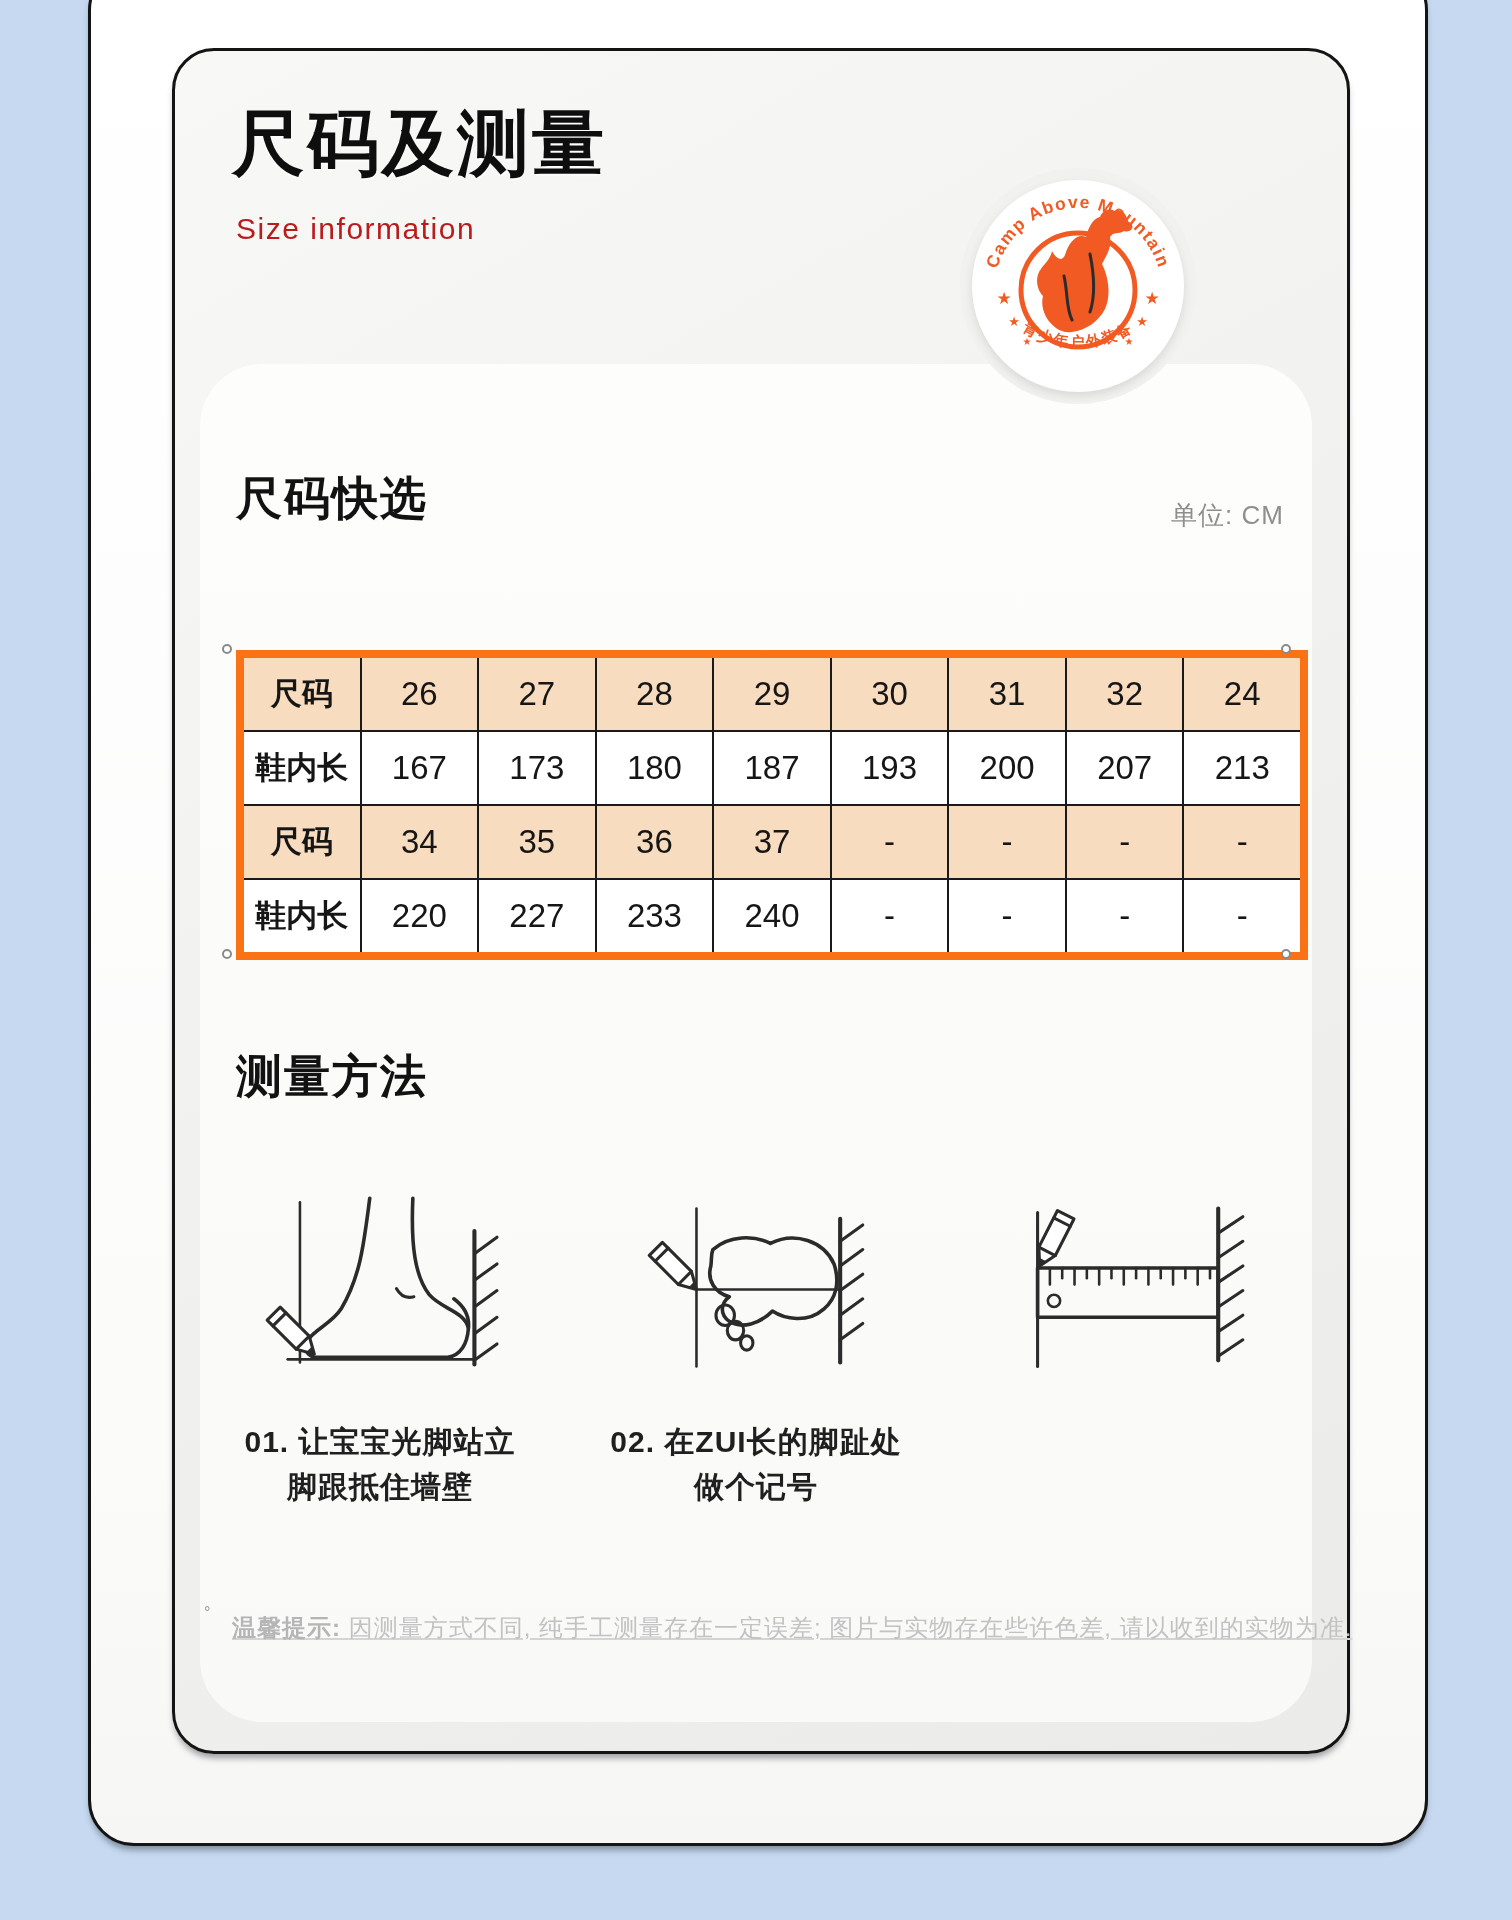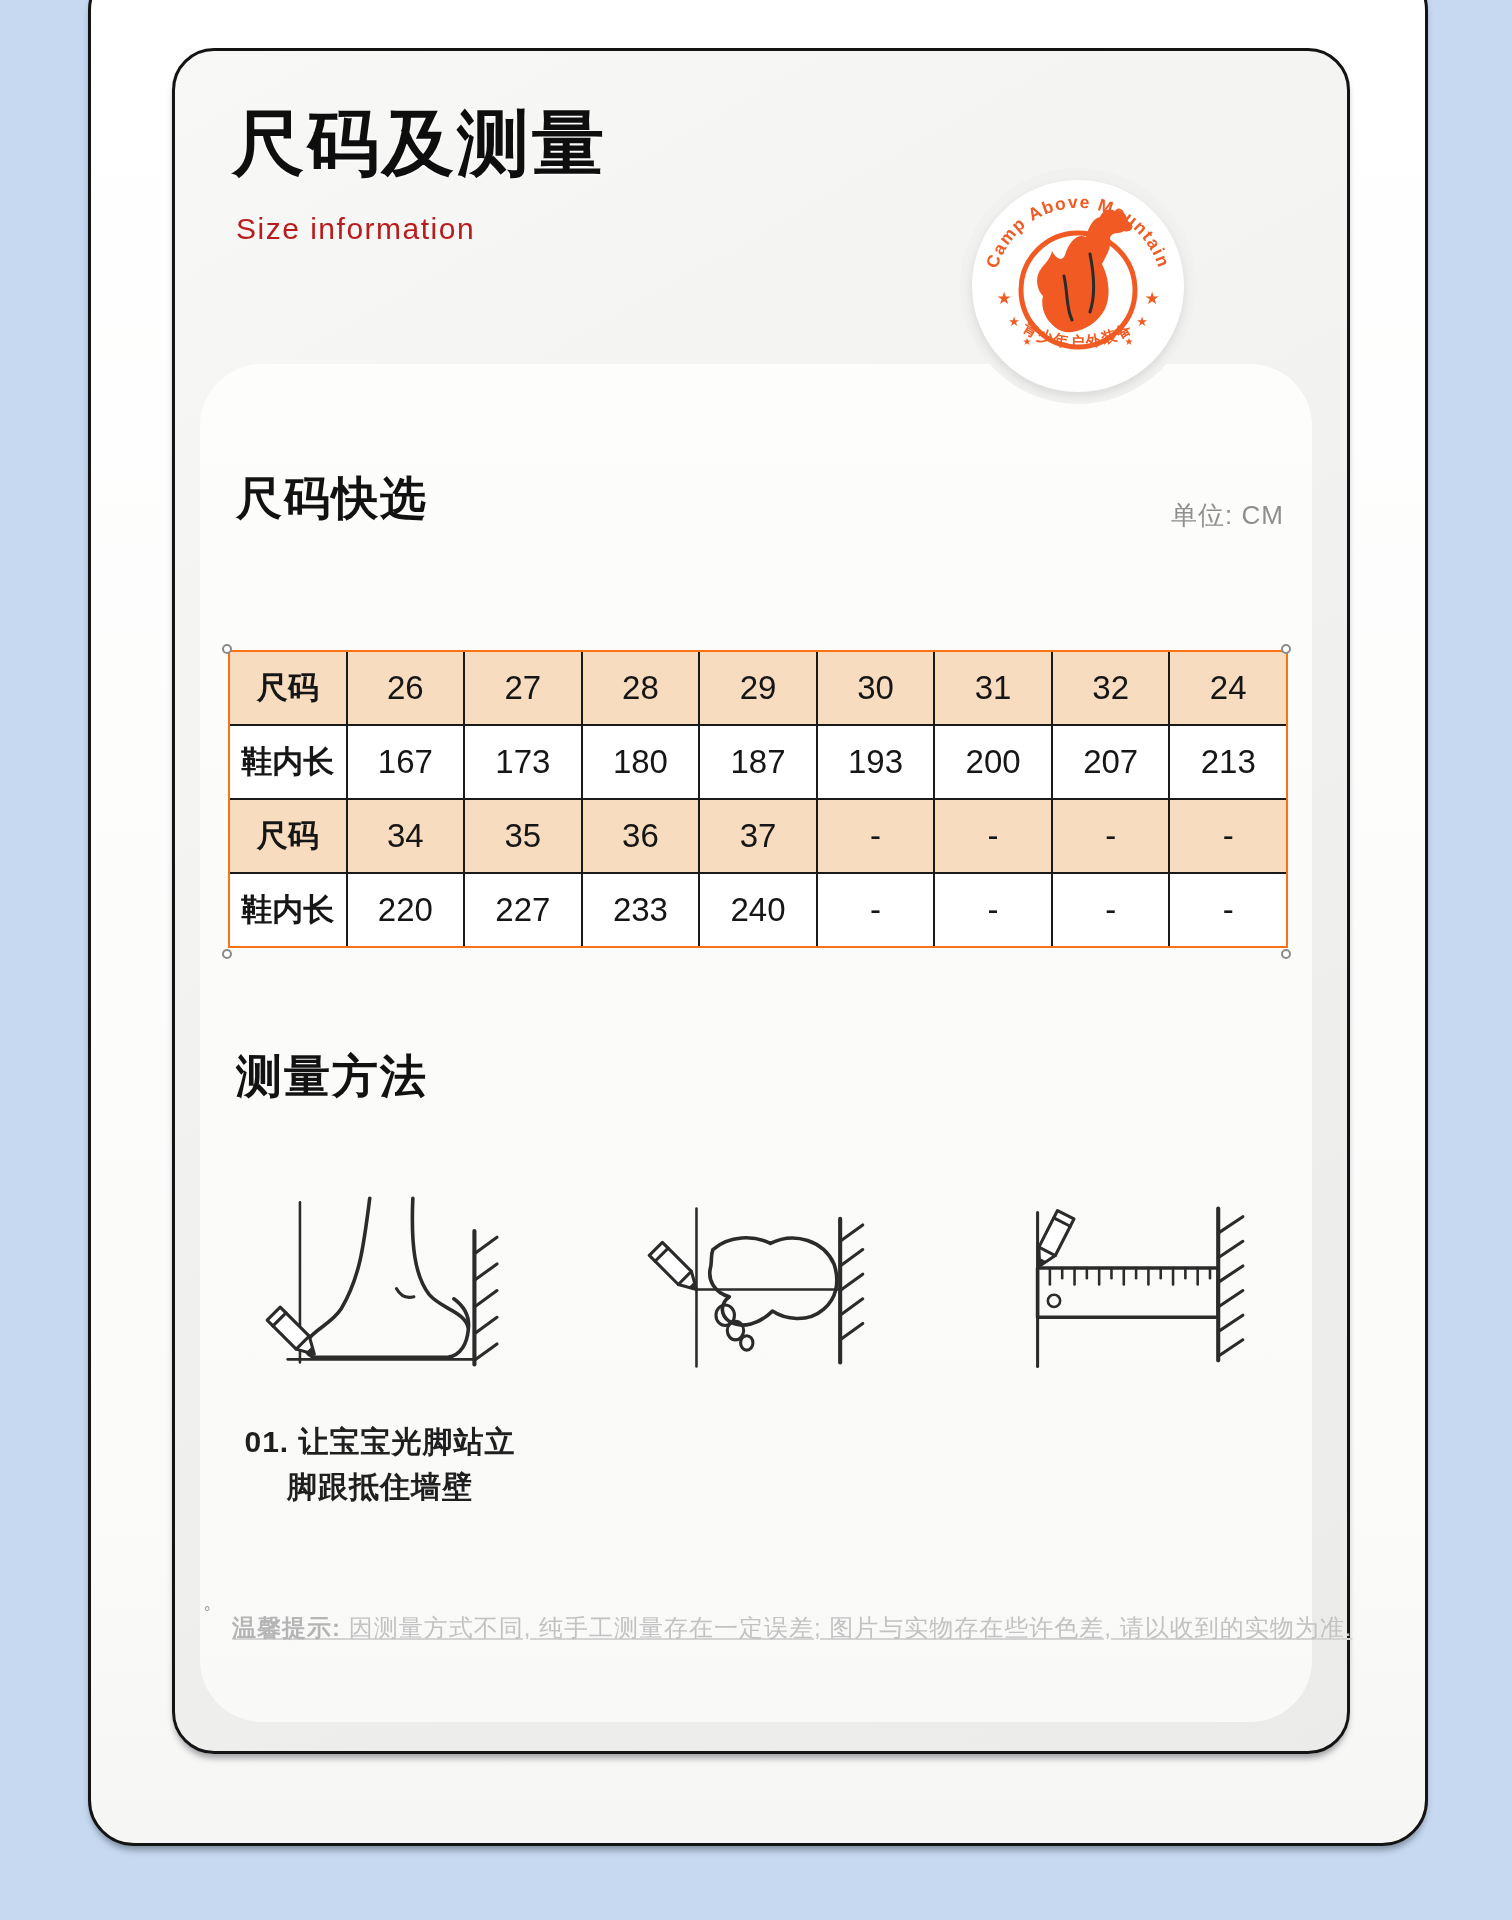--- a/index.html
+++ b/index.html
@@ -47,23 +47,23 @@
   }
   .sec-heading{
     font-size:46px;font-weight:800;color:#121212;letter-spacing:2px;
   }
   .quick-heading{left:236px;top:468px;text-align:right;}
   .measure-heading{left:236px;top:1046px;}
   .unit-label{right:228px;top:498px;font-size:26px;color:#8e8e8e;letter-spacing:1px;}
 
   
   .size-table{
-    left:228px;top:650px;width:1056px;
+    left:236px;top:650px;width:1056px;
     display:grid;grid-template-columns:repeat(9,1fr);grid-auto-rows:72px;
-    gap:2px;background:#1a1a1a;border:2px solid #f97316;
+    gap:2px;background:#1a1a1a;border:8px solid #f97316;
   }
   .size-table .cell{
     display:flex;align-items:center;justify-content:center;
     font-size:33px;color:#161616;background:#ffffff;font-weight:500;
   }
   .size-table .cell.peach{background:#F8DCBF;}
   .size-table .cell.lbl{font-weight:700;font-size:31px;}
   .handle{
     width:10px;height:10px;border-radius:50%;background:#fff;
     border:2px solid #8a8a8a;box-sizing:border-box;
@@ -230,20 +230,25 @@
       <ellipse class="line-art" stroke-width="3" fill="#fdfdfd" cx="110" cy="137" rx="8" ry="9"></ellipse>
       <ellipse class="line-art" stroke-width="3" fill="#fdfdfd" cx="121" cy="149" rx="6" ry="7"></ellipse>
       <line class="line-art" stroke-width="2.5" x1="72" y1="97" x2="212" y2="97"></line>
       <g transform="translate(72,97) rotate(-135)" class="line-art" stroke-width="3">
         <path d="M0,0 L16,-9 L56,-9 L56,9 L16,9 Z" fill="#ffffff"></path>
         <path d="M0,0 L7,-4 L7,4 Z" fill="#2b2b2b" stroke="none"></path>
         <line x1="16" y1="-9" x2="16" y2="9"></line>
           <line x1="48" y1="-9" x2="48" y2="9"></line>
       </g>
     </svg>
+    <div class="cap">
+      <span class="num">02.</span>
+      <span>在ZUI长的脚趾处</span><br>
+      <span>做个记号</span>
+    </div>
   </div>
 
   <div class="step">
     <svg width="270" height="195" viewBox="0 0 260 190">
       <line class="line-art" stroke-width="3" x1="38" y1="22" x2="38" y2="172"></line>
       <line class="line-art" stroke-width="4" x1="214" y1="18" x2="214" y2="166"></line>
       <g class="line-art" stroke-width="3">
         <line x1="214" y1="42" x2="238" y2="26"></line>
           <line x1="214" y1="66" x2="238" y2="50"></line>
         <line x1="214" y1="90" x2="238" y2="74"></line>

